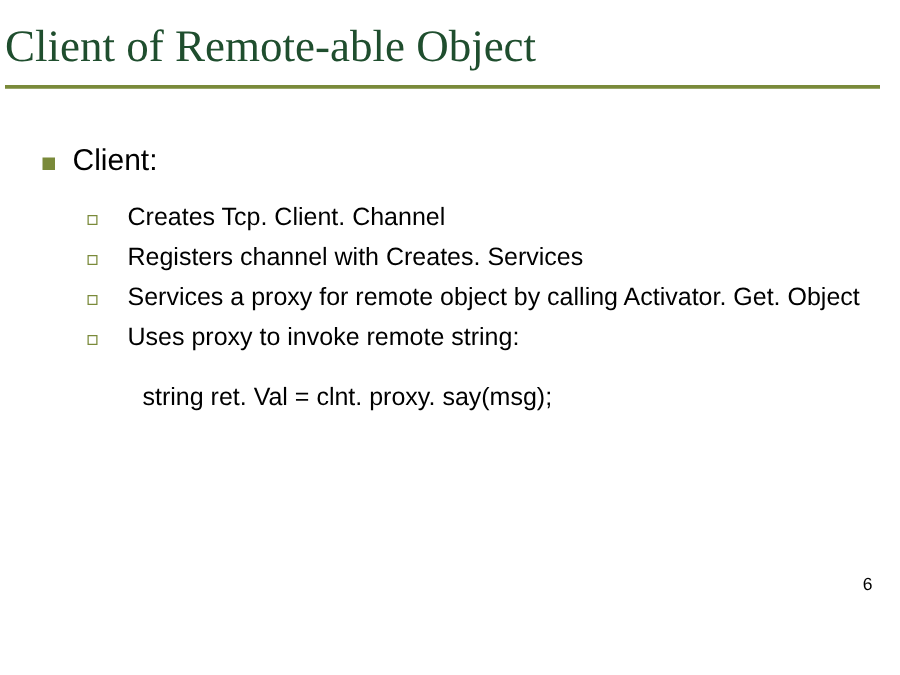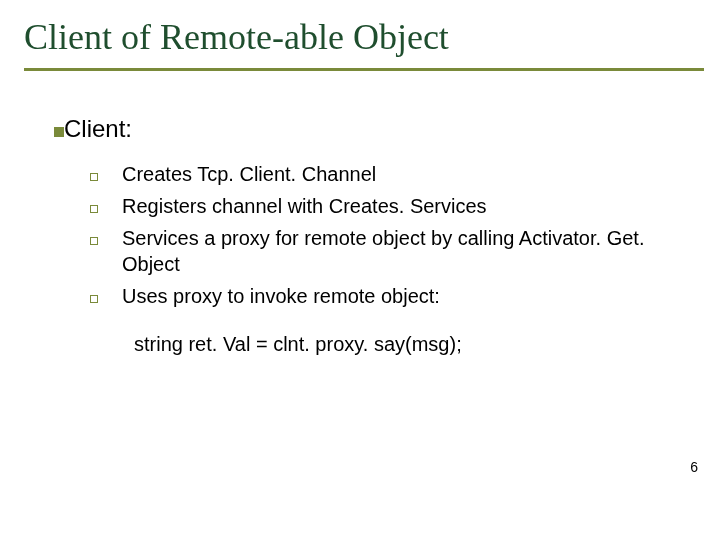--- a/index.html
+++ b/index.html
@@ -1,35 +1,36 @@
 <!DOCTYPE html>
 <html><head>
 <meta charset="utf-8">
 <style>
   * { margin: 0; padding: 0; box-sizing: border-box; }
   html, body { width: 720px; height: 540px; background: #fff; font-family: Arial, Helvetica, sans-serif; color: #000; }
   .slide {
     width: 720px; height: 491px;
-    padding: 12px 16px 16px 24px;
+    padding: 12px 16px 16px 4px;
     position: relative;
   }
   .title {
     font-family: "Times New Roman", Times, serif;
     color: #1f4e2e;
     font-size: 36px;
     font-weight: 400;
     padding: 4px 0 10px 0;
     border-bottom: 3px solid #7a8a3a;
   }
   .content {
     padding: 44px 10px 0 30px;
   }
   .l1 {
     display: flex;
     align-items: baseline;
+    gap: 14px;
     margin-bottom: 18px;
   }
   .l1-bullet {
     width: 10px; height: 10px;
     background: #7a8a3a;
     flex: 0 0 10px;
     margin-top: 8px;
   }
   .l1-text {
     font-size: 24px;
@@ -94,21 +95,21 @@
         <div class="l2-text">Registers channel with Creates. Services</div>
       </div>
 
       <div class="l2">
         <div class="l2-bullet"></div>
         <div class="l2-text">Services a proxy for remote object by calling Activator. Get. Object</div>
       </div>
 
       <div class="l2">
         <div class="l2-bullet"></div>
-        <div class="l2-text">Uses proxy to invoke remote object:</div>
+        <div class="l2-text">Uses proxy to invoke remote string:</div>
       </div>
 
     </div>
 
     <div class="code-line">string ret. Val = clnt. proxy. say(msg);</div>
 
   </div>
 
   <div class="page-num">6</div>
 

